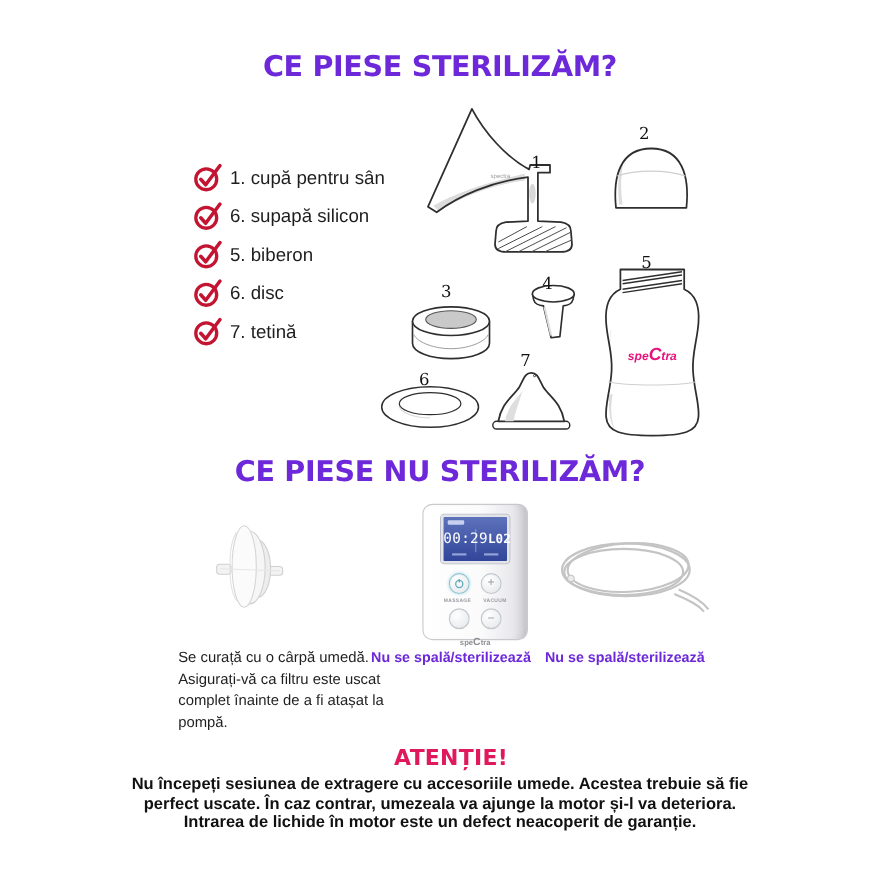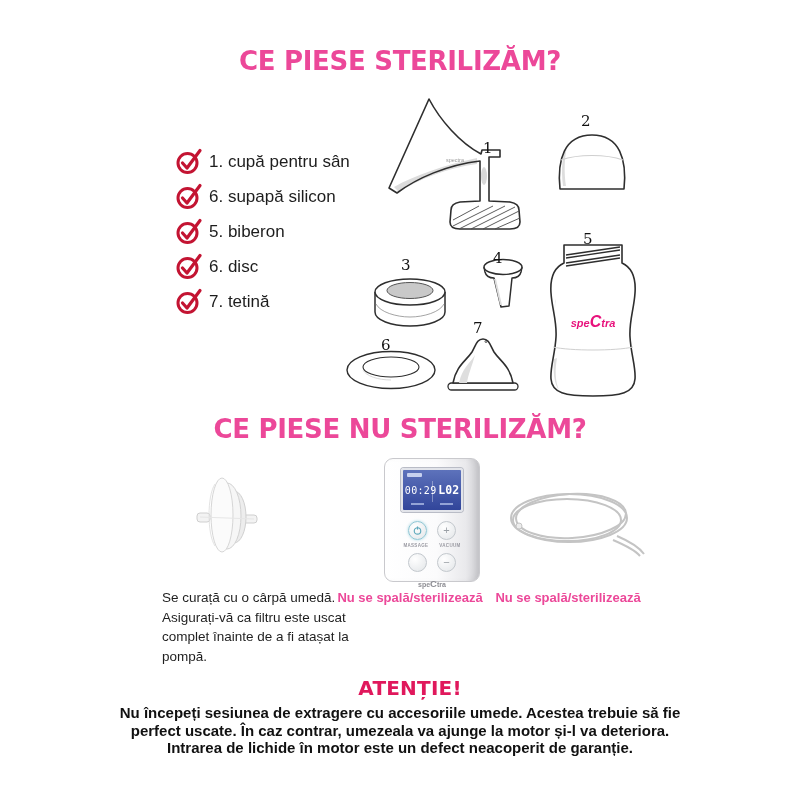--- a/index.html
+++ b/index.html
@@ -8,21 +8,21 @@
     font-family:"Liberation Sans","DejaVu Sans",sans-serif; overflow:hidden;
     margin:0 auto;
   }
   .abs { position:absolute; }
 
   
   .big-title {
     left:0; right:0; text-align:center;
     font-family:"DejaVu Sans",sans-serif;
     font-weight:800; font-size:26px; letter-spacing:-0.3px;
-    color:#ec4899;
+    color:#6d28d9;
   }
   .attention-title {
     left:0; right:0; text-align:center;
     font-family:"DejaVu Sans",sans-serif;
     font-weight:800; font-size:20px; color:#E0185C; letter-spacing:0.2px;
   }
 
   
   .checklist { left:176px; top:149px; }
   .check-row { display:flex; align-items:center; gap:7px; height:26px; margin-bottom:9px; }
@@ -35,21 +35,21 @@
     font-size:15px; color:#111;
   }
 
   
   .filter-caption {
     left:162px; top:588px; width:188px;
     font-size:13.5px; line-height:1.45; color:#1f1f1f;
   }
   .small-caption {
     width:160px; text-align:center;
-    font-size:13px; font-weight:600; color:#ec4899;
+    font-size:13px; font-weight:600; color:#6d28d9;
   }
   .warning-text {
     left:105px; top:704px; width:590px; text-align:center;
     font-size:15px; font-weight:600; line-height:1.18; color:#111;
   }
 
   
   .pump {
     left:384px; top:458px; width:94px; height:122px;
     border-radius:9px; border:1px solid #c9c9cd;
@@ -63,21 +63,21 @@
     border:2px solid #e2e4ea; box-shadow:0 0 0 1px #b9bcc6;
     position:relative; flex:0 0 auto;
   }
   .lcd-pill { position:absolute; left:4px; top:3px; width:15px; height:4px; background:#c7d1ef; border-radius:1px; }
   .lcd-div  { position:absolute; left:50%; top:11px; bottom:8px; width:1px; background:rgba(255,255,255,0.35); }
   .lcd-values {
     position:absolute; left:0; right:0; top:13px;
     display:flex; justify-content:space-evenly; align-items:baseline;
     color:#fff; font-family:"DejaVu Sans Mono",monospace;
   }
-  .lcd-timer { font-size:10px; letter-spacing:0.3px; }
+  .lcd-timer { font-size:13px; letter-spacing:0.3px; }
   .lcd-level { font-size:11.5px; font-weight:bold; }
   .lcd-bar { position:absolute; bottom:5px; width:13px; height:2.5px; background:#93a3d6; }
   .lcd-bar.l { left:8px; } .lcd-bar.r { right:8px; }
   .pump-row { display:flex; gap:10px; margin-top:9px; }
   .pump-row.second { margin-top:5px; }
   .pump-btn {
     width:17px; height:17px; border-radius:50%;
     background:radial-gradient(circle at 35% 30%,#ffffff,#e2e5e8);
     border:1px solid #c3c8cd; color:#9aa0a6;
     display:flex; align-items:center; justify-content:center;

